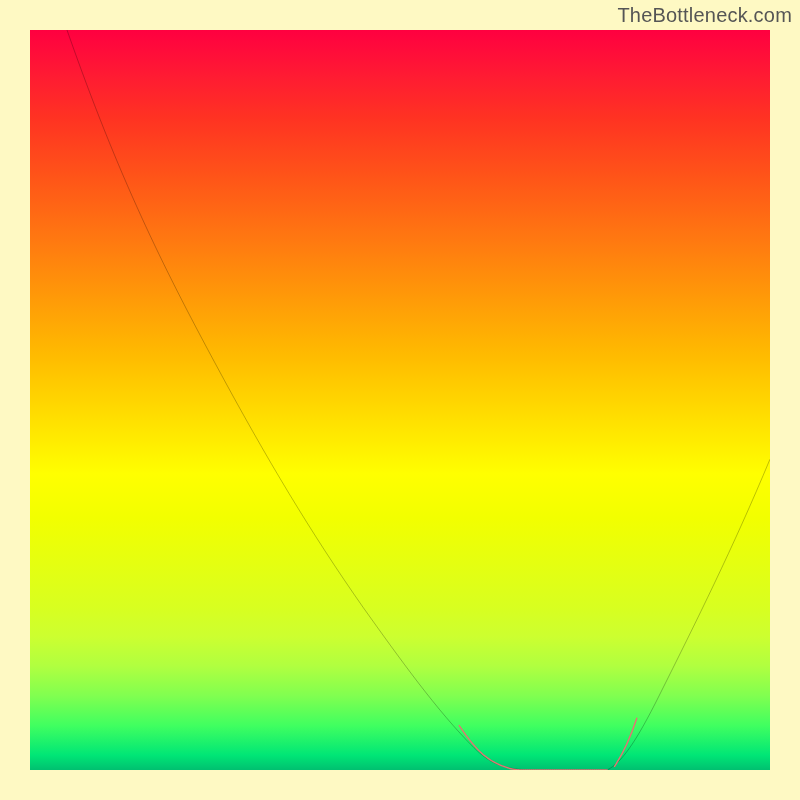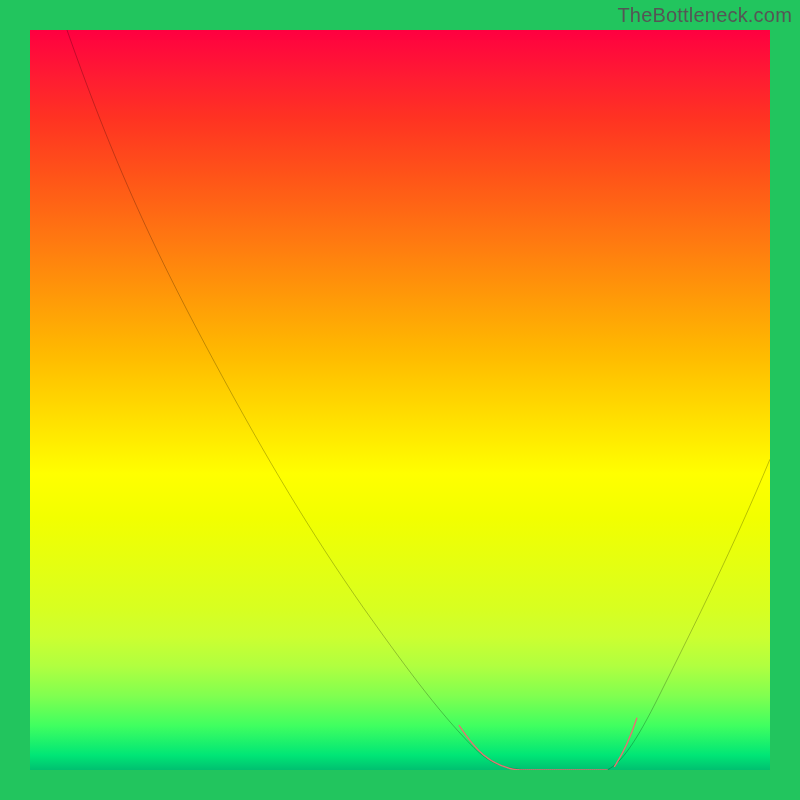--- a/index.html
+++ b/index.html
@@ -8,21 +8,21 @@
     width: 800px;
     height: 800px;
     background: #000;
     overflow: hidden;
     font-family: Arial, Helvetica, sans-serif;
   }
   .frame {
     position: relative;
     width: 800px;
     height: 800px;
-    background: #22c55e;
+    background: #fef9c3;
   }
   .plot {
     position: absolute;
     left: 30px;
     top: 30px;
     width: 740px;
     height: 740px;
     
     background: linear-gradient(
       to bottom,

